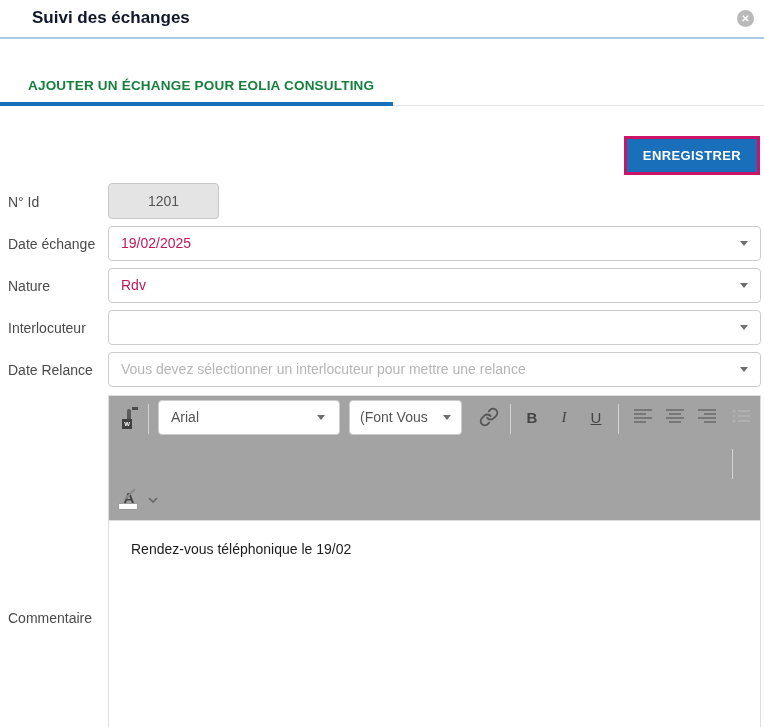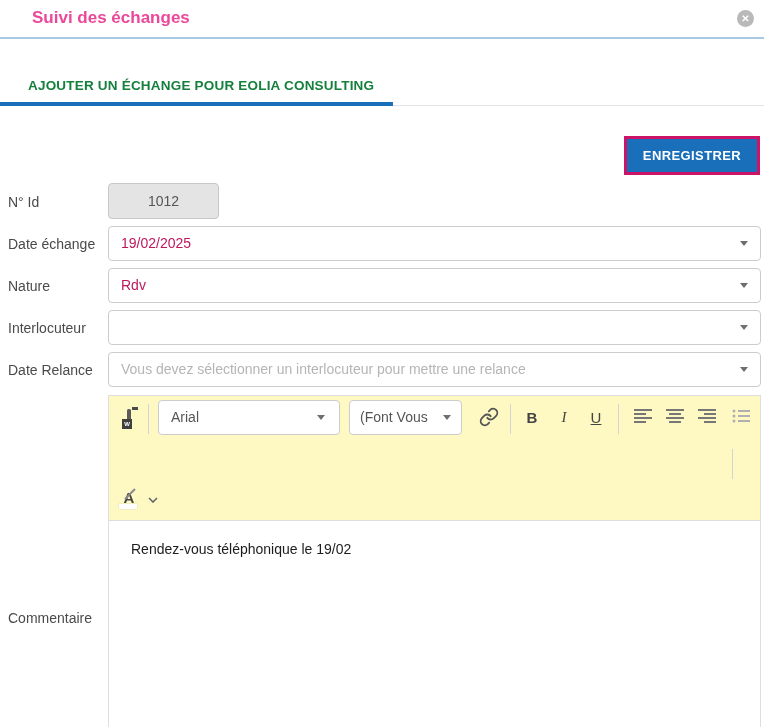--- a/index.html
+++ b/index.html
@@ -1,21 +1,21 @@
 <!DOCTYPE html>
 <html><head>
 <meta charset="utf-8">
 <style>
   * { margin:0; padding:0; box-sizing:border-box; }
   html,body { width:764px; height:727px; background:#fff; overflow:hidden;
               font-family:"Liberation Sans", sans-serif; }
   body { position:relative; }
 
   
-  .dlg-title { position:absolute; left:32px; top:8px; font-size:17px; font-weight:700; color:#ec4899; }
+  .dlg-title { position:absolute; left:32px; top:8px; font-size:17px; font-weight:700; color:#0f172a; }
   .close-btn { position:absolute; left:737px; top:10px; width:17px; height:17px; border:none;
                border-radius:50%; background:#b9b9b9; cursor:pointer; padding:0; }
   .close-btn .x { display:block; color:#fff; font-size:10px; font-weight:700; line-height:17px; text-align:center; }
   .hdr-divider { position:absolute; left:0; top:37px; width:764px; height:2px; background:#a9c9e2; }
 
   
   .tab-label { position:absolute; left:28px; top:78px; font-size:13.5px; font-weight:700;
                color:#15803d; letter-spacing:.2px; cursor:pointer; }
   .tabs-baseline { position:absolute; left:0; top:105px; width:764px; height:1px; background:#e3e3e3; }
   .tab-underline { position:absolute; left:0; top:102px; width:393px; height:4px; background:#1a6fba; }
@@ -34,21 +34,21 @@
   .select { position:absolute; left:108px; width:653px; height:35px; background:#fff;
             border:1px solid #ccc; border-radius:4px; cursor:pointer; }
   .select .val { position:absolute; left:12px; top:0; line-height:33px; font-size:14px; color:#be185d; white-space:nowrap; }
   .select .val.ph { color:#b5b5b5; }
   .tri { position:absolute; right:12px; top:14px; width:0; height:0;
          border-left:4.5px solid transparent; border-right:4.5px solid transparent; border-top:5.5px solid #6e6e6e; }
 
   
   .editor { position:absolute; left:108px; top:395px; width:653px; height:332px;
             border:1px solid #dedede; border-bottom:none; }
-  .tb { position:absolute; left:0; top:0; width:100%; height:125px; background:#fef9c3;
+  .tb { position:absolute; left:0; top:0; width:100%; height:125px; background:#a3a3a3;
         border-bottom:1px solid #ddd; }
   .tb-div { position:absolute; width:1px; height:30px; top:8px; background:#d4d4d4; }
   .ti { position:absolute; background:transparent; border:none; cursor:pointer; padding:0;
         font-family:"Liberation Sans", sans-serif; }
 
   .paste-btn { left:8px; top:8px; width:24px; height:28px; }
   .clip { position:relative; width:16px; height:20px; margin:2px auto 0; border:2px solid #5a5a5a; border-radius:2px; background:#8a8a8a; }
   .clip-top { position:absolute; left:3px; top:-4px; width:6px; height:3px; background:#4a4a4a; }
   .clip-w { position:absolute; right:-3px; bottom:-3px; width:10px; height:10px; background:#3f3f3f;
             color:#fff; font-size:6px; font-weight:700; line-height:10px; text-align:center; }
@@ -92,21 +92,21 @@
   <button class="save-btn">ENREGISTRER</button>
 </div>
 
 <div class="flabel" style="top:194px">N° Id</div>
 <div class="flabel" style="top:236px">Date échange</div>
 <div class="flabel" style="top:278px">Nature</div>
 <div class="flabel" style="top:320px">Interlocuteur</div>
 <div class="flabel" style="top:362px">Date Relance</div>
 <div class="flabel" style="top:610px">Commentaire</div>
 
-<div class="id-box">1012</div>
+<div class="id-box">1201</div>
 
 <div class="select" style="top:226px">
   <span class="val">19/02/2025</span>
   <span class="tri"></span>
 </div>
 
 <div class="select" style="top:268px">
   <span class="val">Rdv</span>
   <span class="tri"></span>
 </div>

